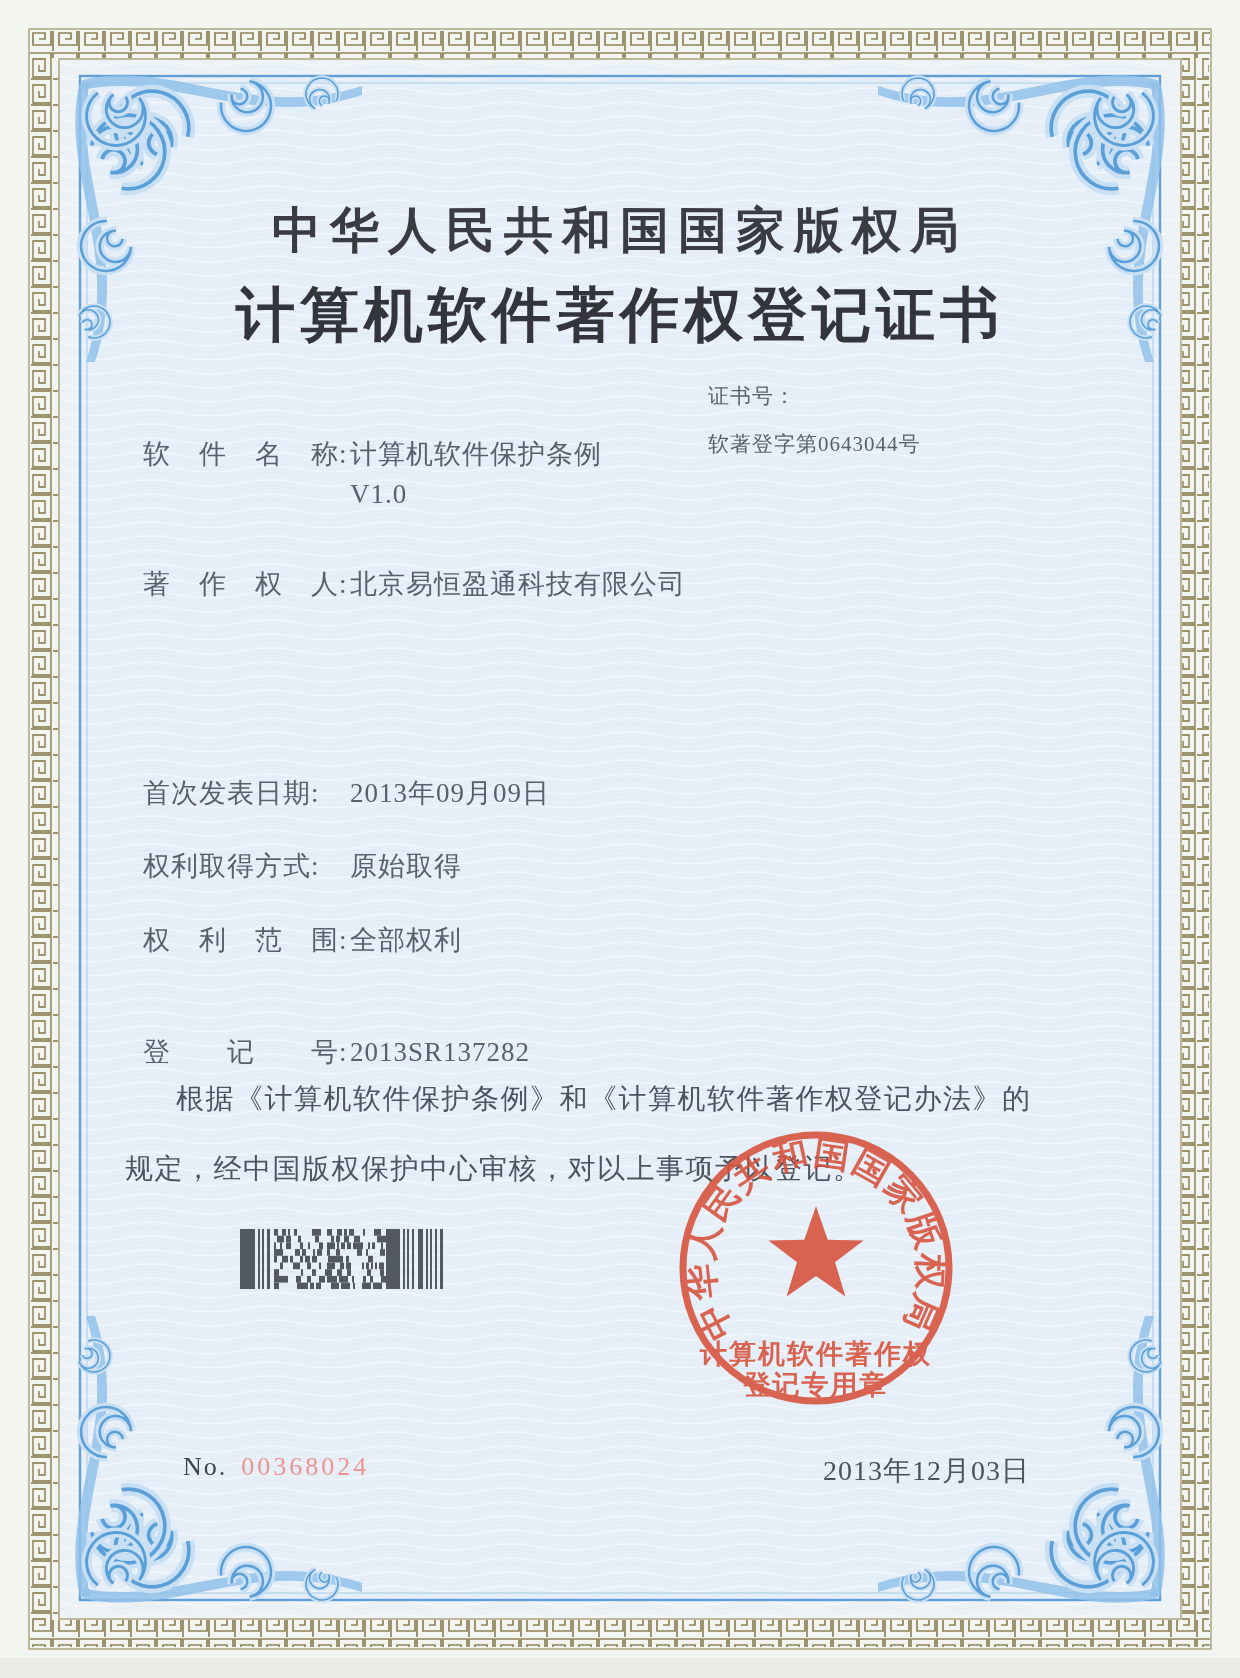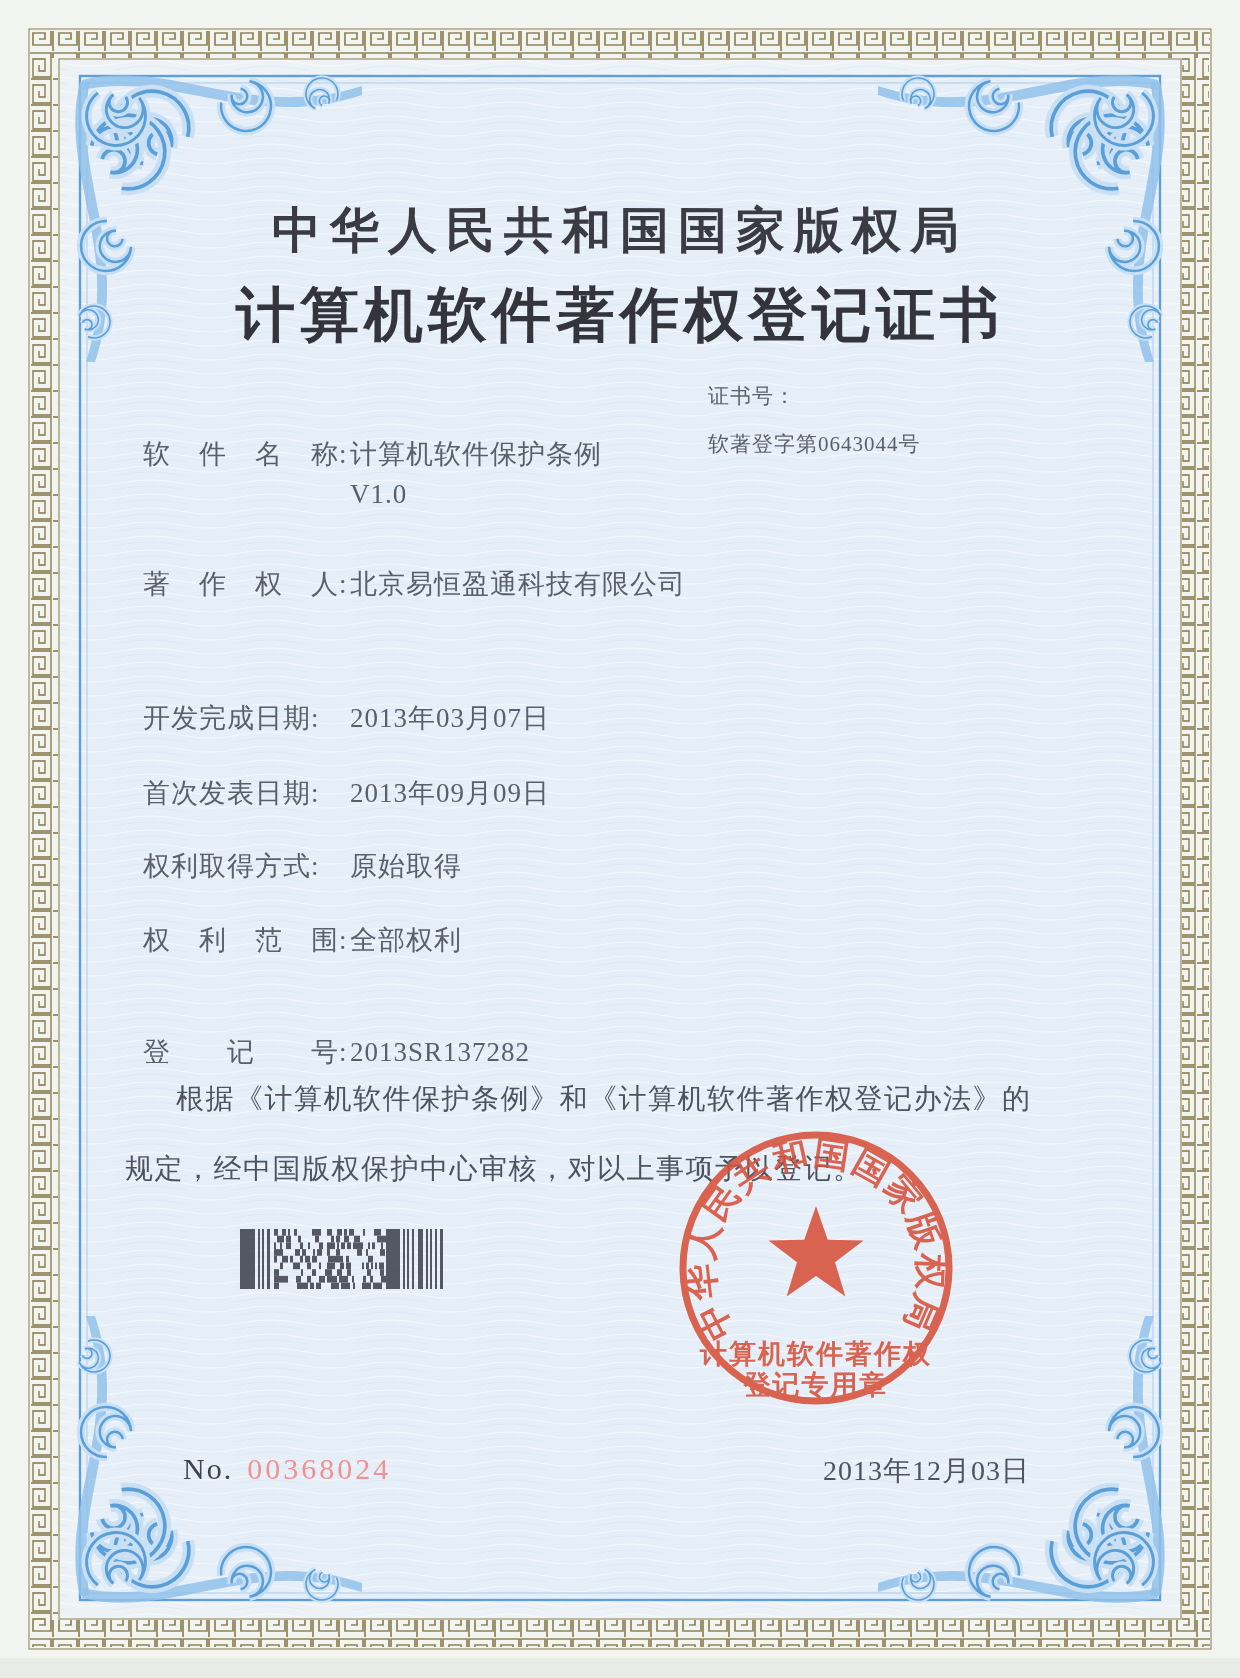--- a/index.html
+++ b/index.html
@@ -41,21 +41,21 @@
   .stmt{
     position:absolute;font-size:28px;color:#4d5460;
     letter-spacing:1.5px;white-space:nowrap;
   }
   .stmt.l1{left:176px;top:1080px;}
   .stmt.l2{left:125px;top:1150px;}
   .barcode{position:absolute;left:240px;top:1229px;}
   .seal{position:absolute;left:668px;top:1120px;}
   .footer-no{
     position:absolute;left:183px;top:1452px;
-    font-size:30px;color:#40434c;letter-spacing:2px;
+    font-size:26px;color:#40434c;letter-spacing:2px;
   }
   .footer-no .num{color:#ee9392;margin-left:14px;letter-spacing:3px;}
   .footer-date{
     position:absolute;left:800px;top:1452px;
     font-size:28px;color:#4e525c;letter-spacing:1px;margin-left:23px;
   }
 </style>
 </head>
 <body>
 
@@ -122,23 +122,20 @@
       <span>软著登字第0643044号</span>
     </div>
 
     <div class="frow r0">
       <span class="lbl">软　件　名　称:</span><span>计算机软件保护条例</span>
     </div>
     <div class="frow rv2">V1.0</div>
 
     <div class="frow r1">
       <span class="lbl">著　作　权　人:</span><span>北京易恒盈通科技有限公司</span>
-    </div>
-    <div class="frow r2">
-      <span class="lbl">开发完成日期:</span><span>2013年03月07日</span>
     </div>
     <div class="frow r3">
       <span class="lbl">首次发表日期:</span><span>2013年09月09日</span>
     </div>
     <div class="frow r4">
       <span class="lbl">权利取得方式:</span><span>原始取得</span>
     </div>
     <div class="frow r5">
       <span class="lbl">权　利　范　围:</span><span>全部权利</span>
     </div>

